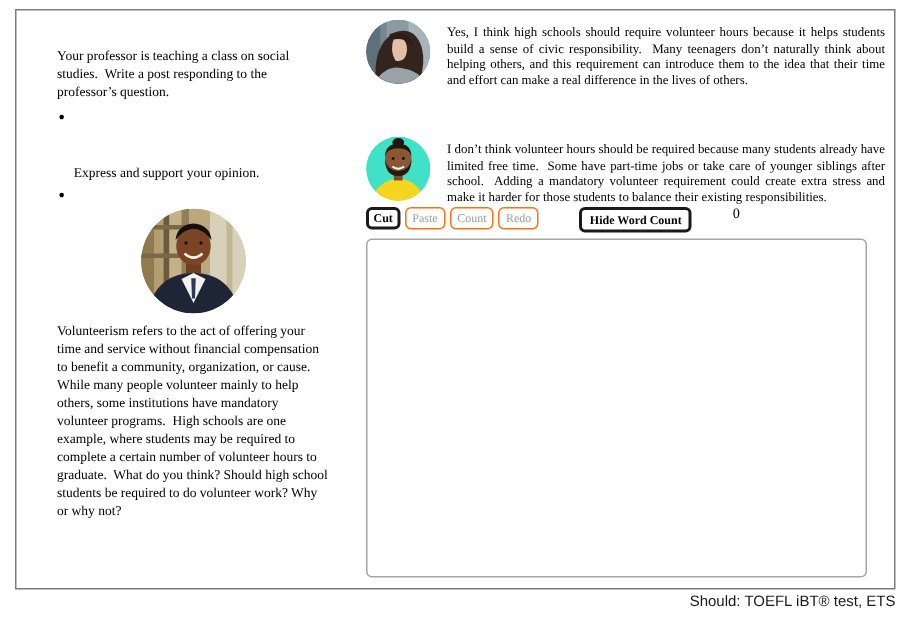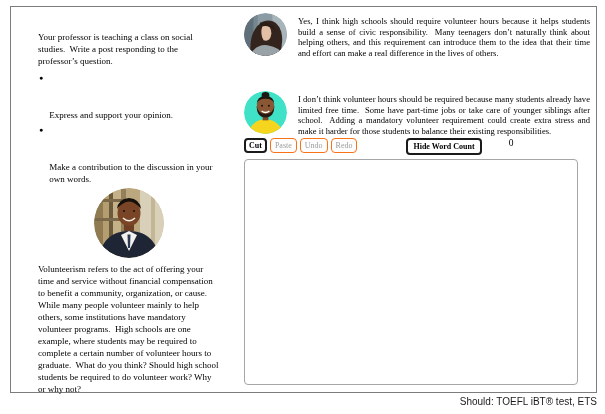--- a/index.html
+++ b/index.html
@@ -38,21 +38,21 @@
     text-align:justify; white-space:pre-wrap;
   }
   
   .toolbar { position:absolute; left:0; top:131px; width:346px; display:flex; align-items:flex-start; }
   .tb-btn {
     font-family:"Liberation Serif", serif; font-size:8px; line-height:9px;
     background:#fff; border-radius:4px; padding:2px 4px; margin-right:3px; cursor:pointer;
   }
   .tb-btn.on  { border:2px solid #1a1a1a; color:#000; font-weight:bold; padding:1px 3px; }
   .tb-btn.off { border:1px solid #f97316; color:#9d9d9d; background:#fdfdfd; }
-  .tb-btn.hwc { margin-left:46px; border:2px solid #1a1a1a; font-weight:bold; padding:2px 5px; }
+  .tb-btn.hwc { margin-left:24px; border:2px solid #1a1a1a; font-weight:bold; padding:2px 5px; }
   .word-count { margin-left:24px; font-size:9.5px; }
   
   .essay {
     position:absolute; left:0; top:152px; width:334px; height:226px;
     border:1px solid #a6a6a6; border-radius:4px; background:#fff;
     resize:none; outline:none; font-family:"Liberation Serif", serif; font-size:10px; padding:4px;
   }
   
   .source {
     position:absolute; right:8px; top:396px;
@@ -66,21 +66,20 @@
 
   <div class="left-col">
     <p class="intro">Your professor is teaching a class on social studies.  Write a post responding to the professor’s question.</p>
     <ul class="bullet-list">
       <li>
         <span class="bullet-glyph">●</span>
         <span class="bullet-text">Express and support your opinion.</span>
       </li>
       <li>
         <span class="bullet-glyph">●</span>
-        <span class="bullet-text">Make a contribution to the discussion in your own words.</span>
       </li>
     </ul>
 
     <svg class="prof-avatar" viewBox="0 0 70 70" aria-hidden="true">
       <defs>
           <clipPath id="pc">
             <circle cx="35" cy="35" r="35"></circle>
           </clipPath>
         </defs>
       <g clip-path="url(#pc)">
@@ -152,21 +151,21 @@
           <circle cx="18.5" cy="15" r="1" fill="#171008"></circle>
           <circle cx="25.5" cy="15" r="1" fill="#171008"></circle>
         </g>
       </svg>
       <p class="resp-text">I don’t think volunteer hours should be required because many students already have limited free time.  Some have part-time jobs or take care of younger siblings after school.  Adding a mandatory volunteer requirement could create extra stress and make it harder for those students to balance their existing responsibilities.</p>
     </div>
 
     <div class="toolbar">
       <button class="tb-btn on">Cut</button>
       <button class="tb-btn off">Paste</button>
-      <button class="tb-btn off">Undo</button>
+      <button class="tb-btn off">Count</button>
       <button class="tb-btn off">Redo</button>
       <button class="tb-btn hwc">Hide Word Count</button>
       <span class="word-count">0</span>
     </div>
 
     <textarea class="essay" value="" style=""></textarea>
   </div>
 
 </div>
 

